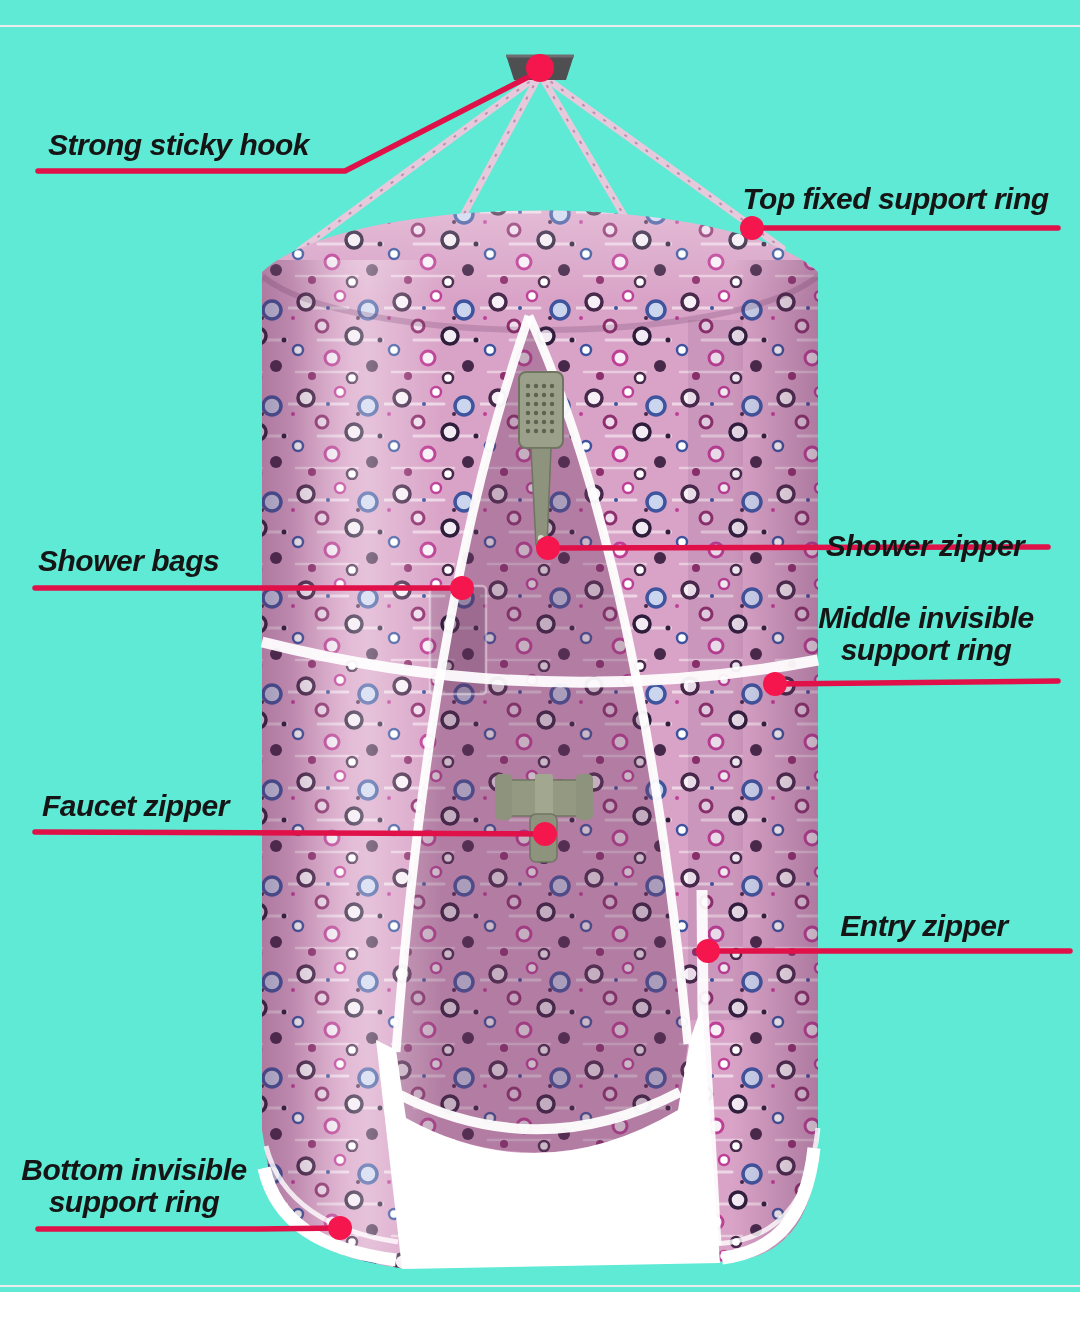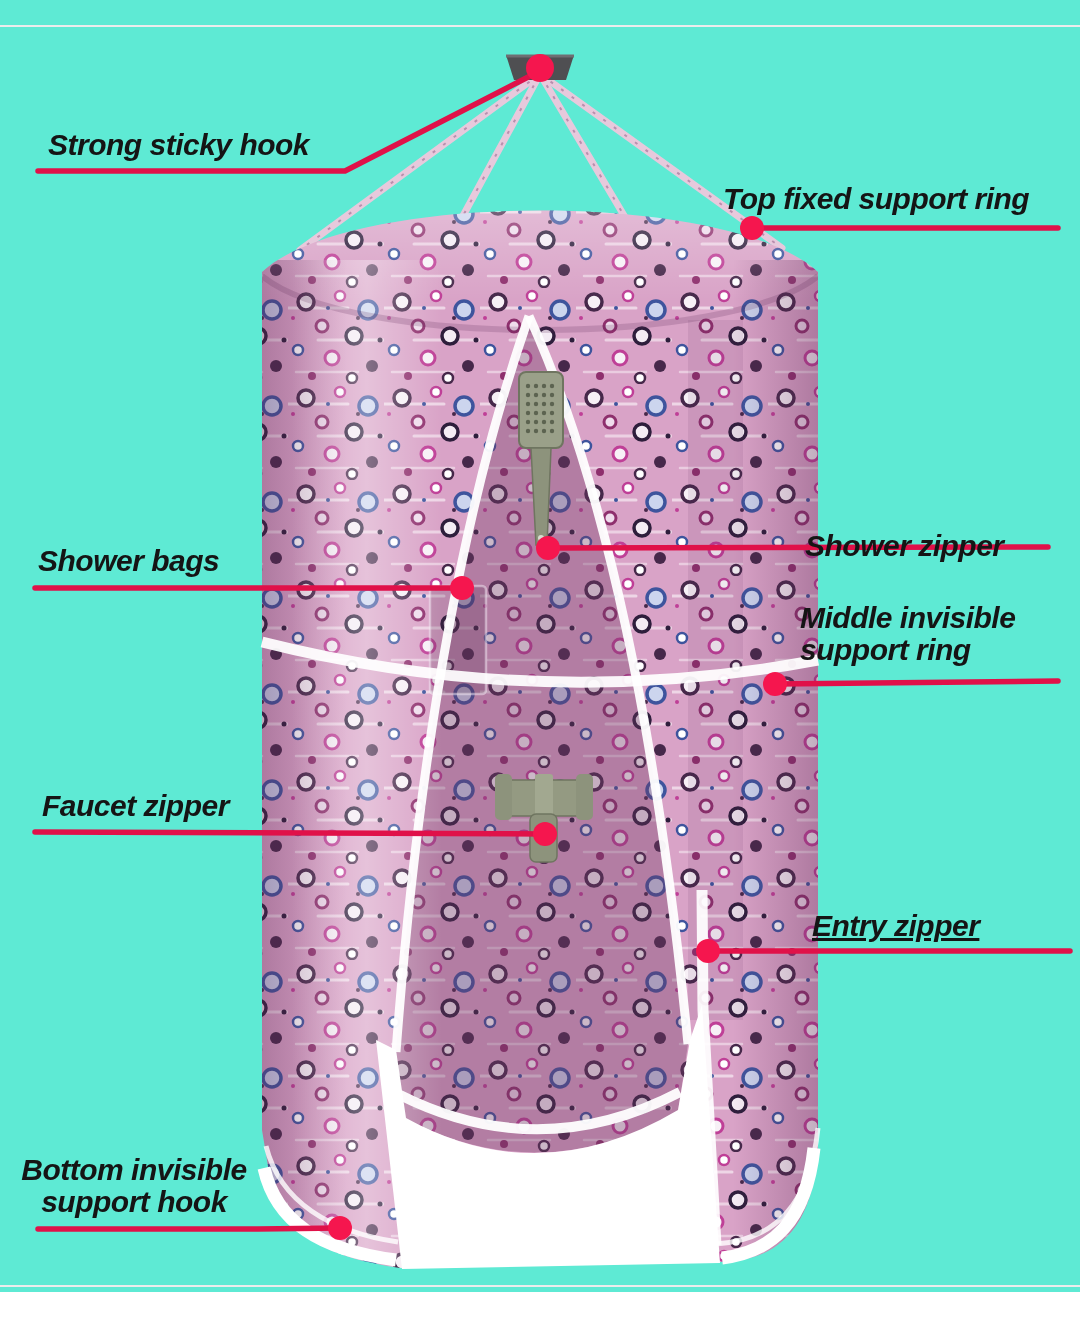--- a/index.html
+++ b/index.html
@@ -7,21 +7,21 @@
     position:relative;width:1080px;height:1292px;margin:0 auto;
     background:#5eead4;overflow:hidden;
     font-family:"Liberation Sans", sans-serif;
   }
   .frame-line{position:absolute;left:0;width:1080px;height:2px;background:#ececec;}
   #art{position:absolute;left:0;top:0;width:1080px;height:1318px;}
   .callout{
     position:absolute;color:#151515;font-style:italic;font-weight:700;
     font-size:30px;line-height:1.08;letter-spacing:-0.5px;white-space:pre-line;
   }
-  .ta-r{text-align:left;}
+  .ta-r{text-align:center;}
   .ta-c{text-align:center;}
 </style>
 </head>
 <body>
 
 <div id="stage">
 
   <div class="frame-line" style="top:25px;"></div>
   <div class="frame-line" style="top:1285px;"></div>
 
@@ -194,17 +194,17 @@
   <div class="callout ta-r" style="left:723px;top:183px;width:345px;">Top fixed support ring</div>
 
   <div class="callout ta-r" style="left:805px;top:530px;width:240px;">Shower zipper</div>
 
   <div class="callout" style="left:38px;top:545px;width:260px;">Shower bags</div>
 
   <div class="callout" style="left:42px;top:790px;width:260px;">Faucet zipper</div>
 
   <div class="callout ta-r" style="left:800px;top:602px;width:252px;">Middle invisible support ring</div>
 
-  <div class="callout ta-r" style="left:812px;top:910px;width:224px;text-decoration:underline;">Entry zipper</div>
-
-  <div class="callout ta-c" style="left:6px;top:1154px;width:256px;">Bottom invisible support hook</div>
+  <div class="callout ta-r" style="left:812px;top:910px;width:224px;">Entry zipper</div>
+
+  <div class="callout ta-c" style="left:6px;top:1154px;width:256px;">Bottom invisible support ring</div>
 
 </div>
 
 </body></html>

